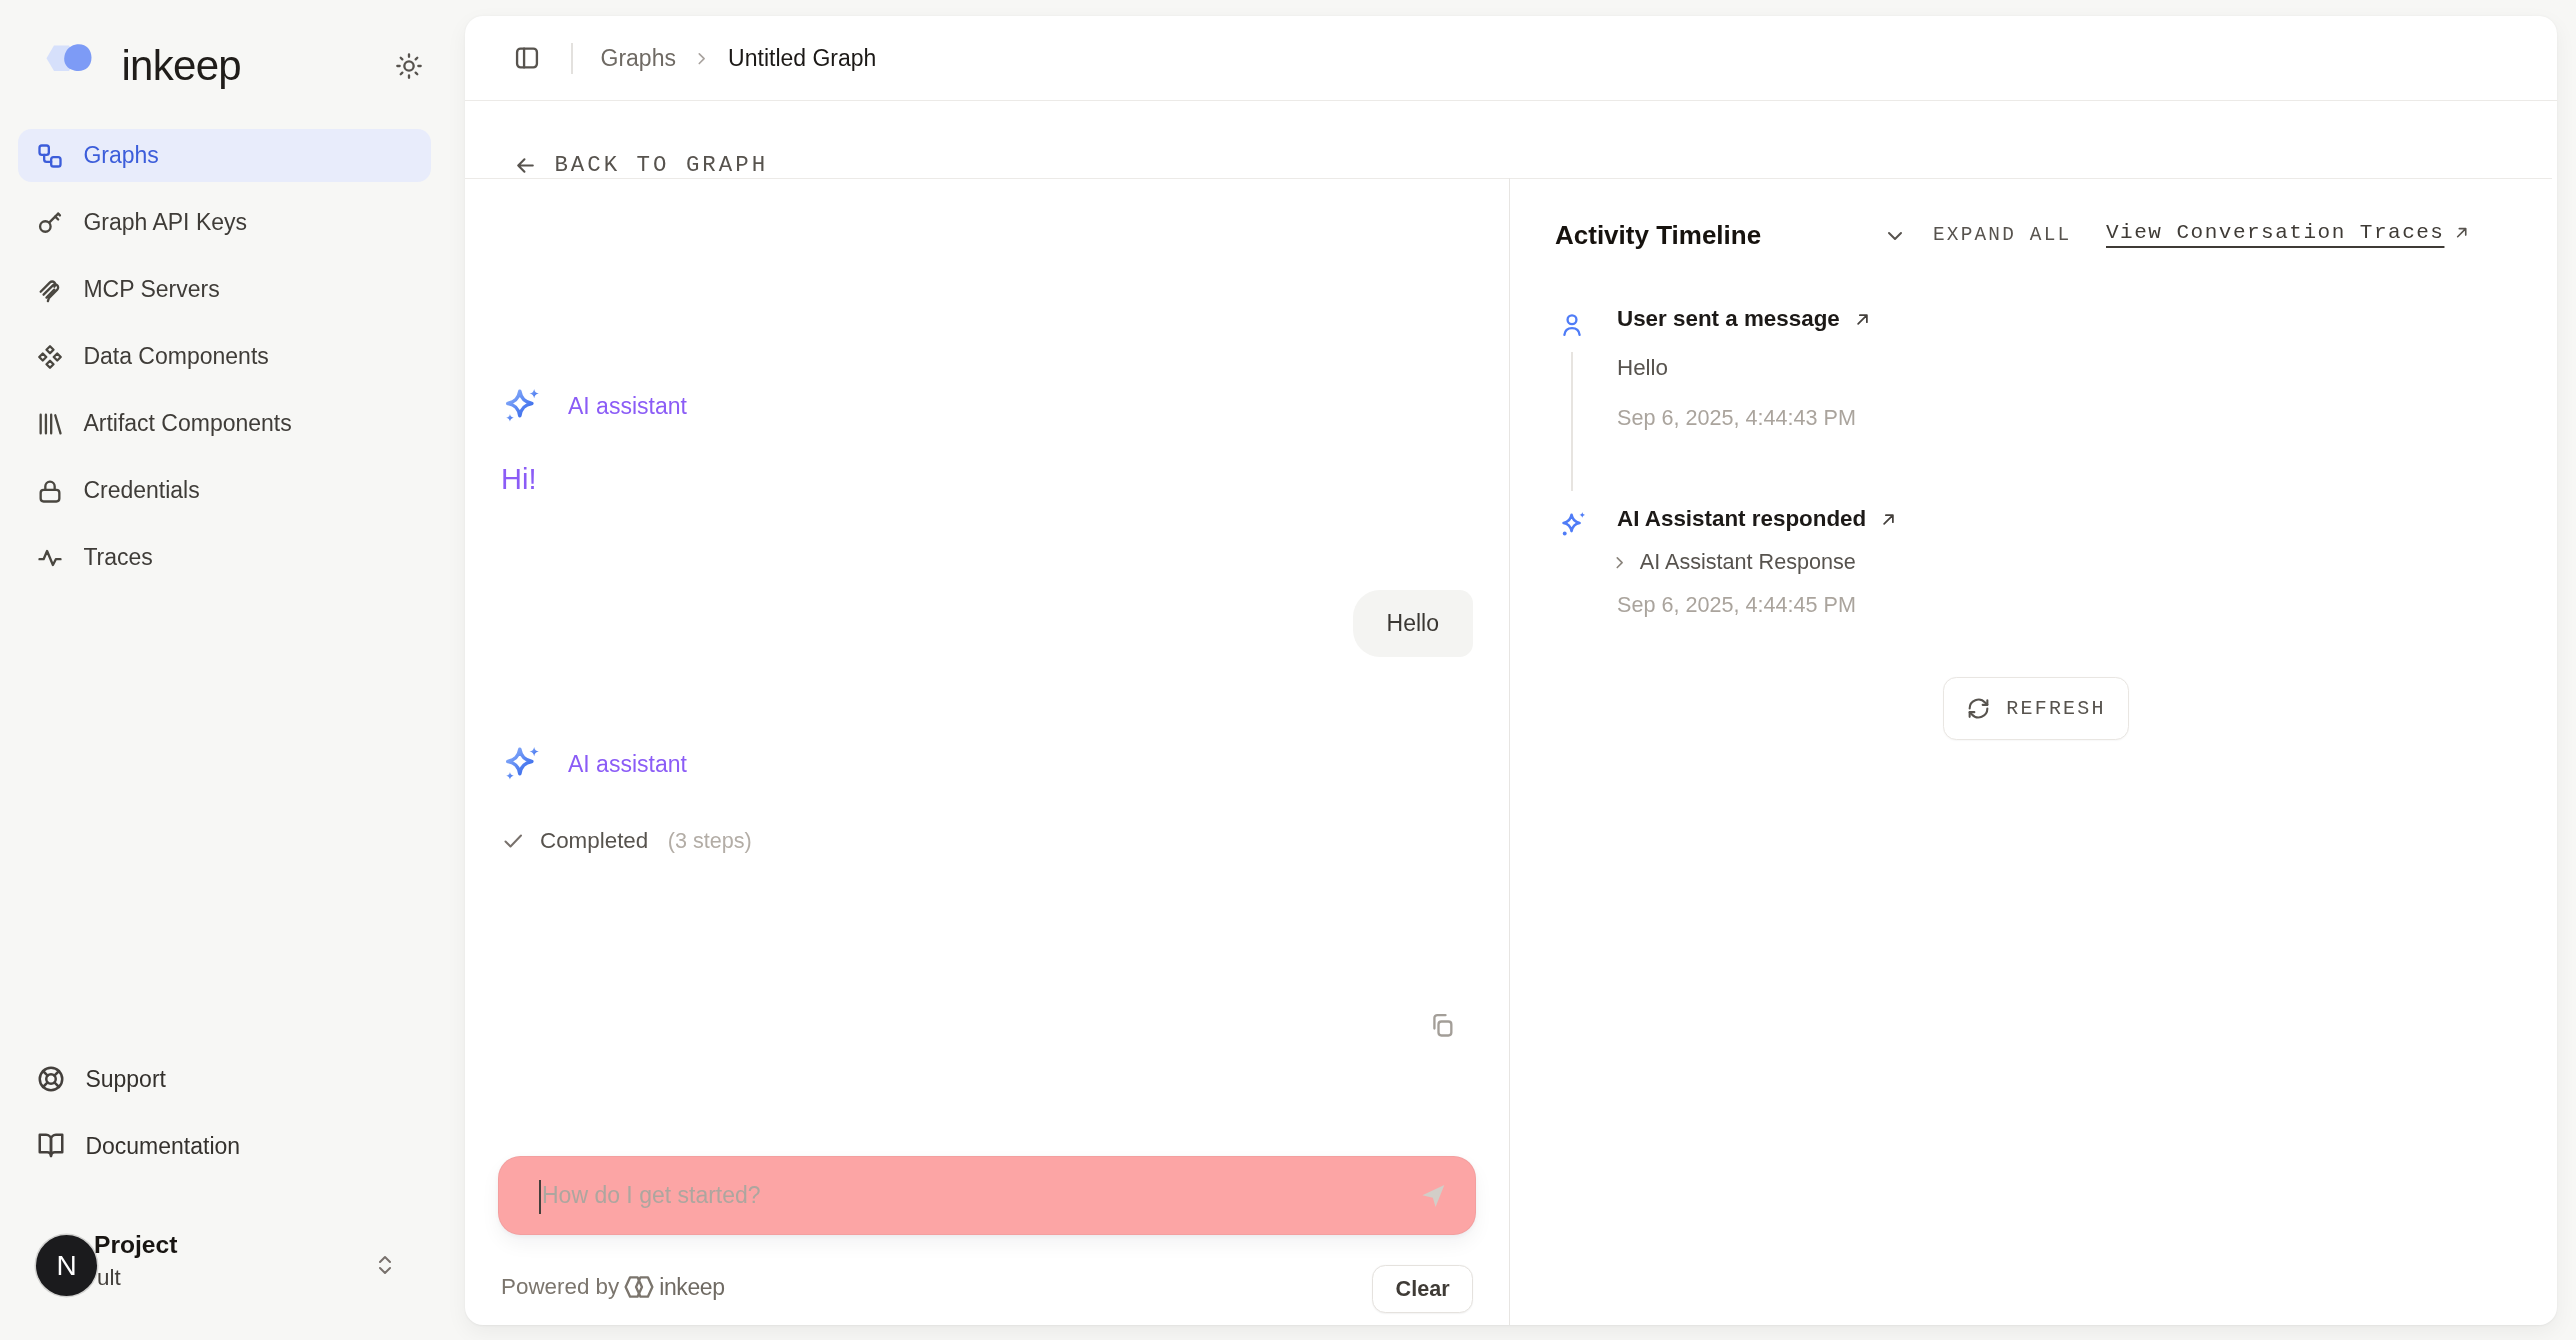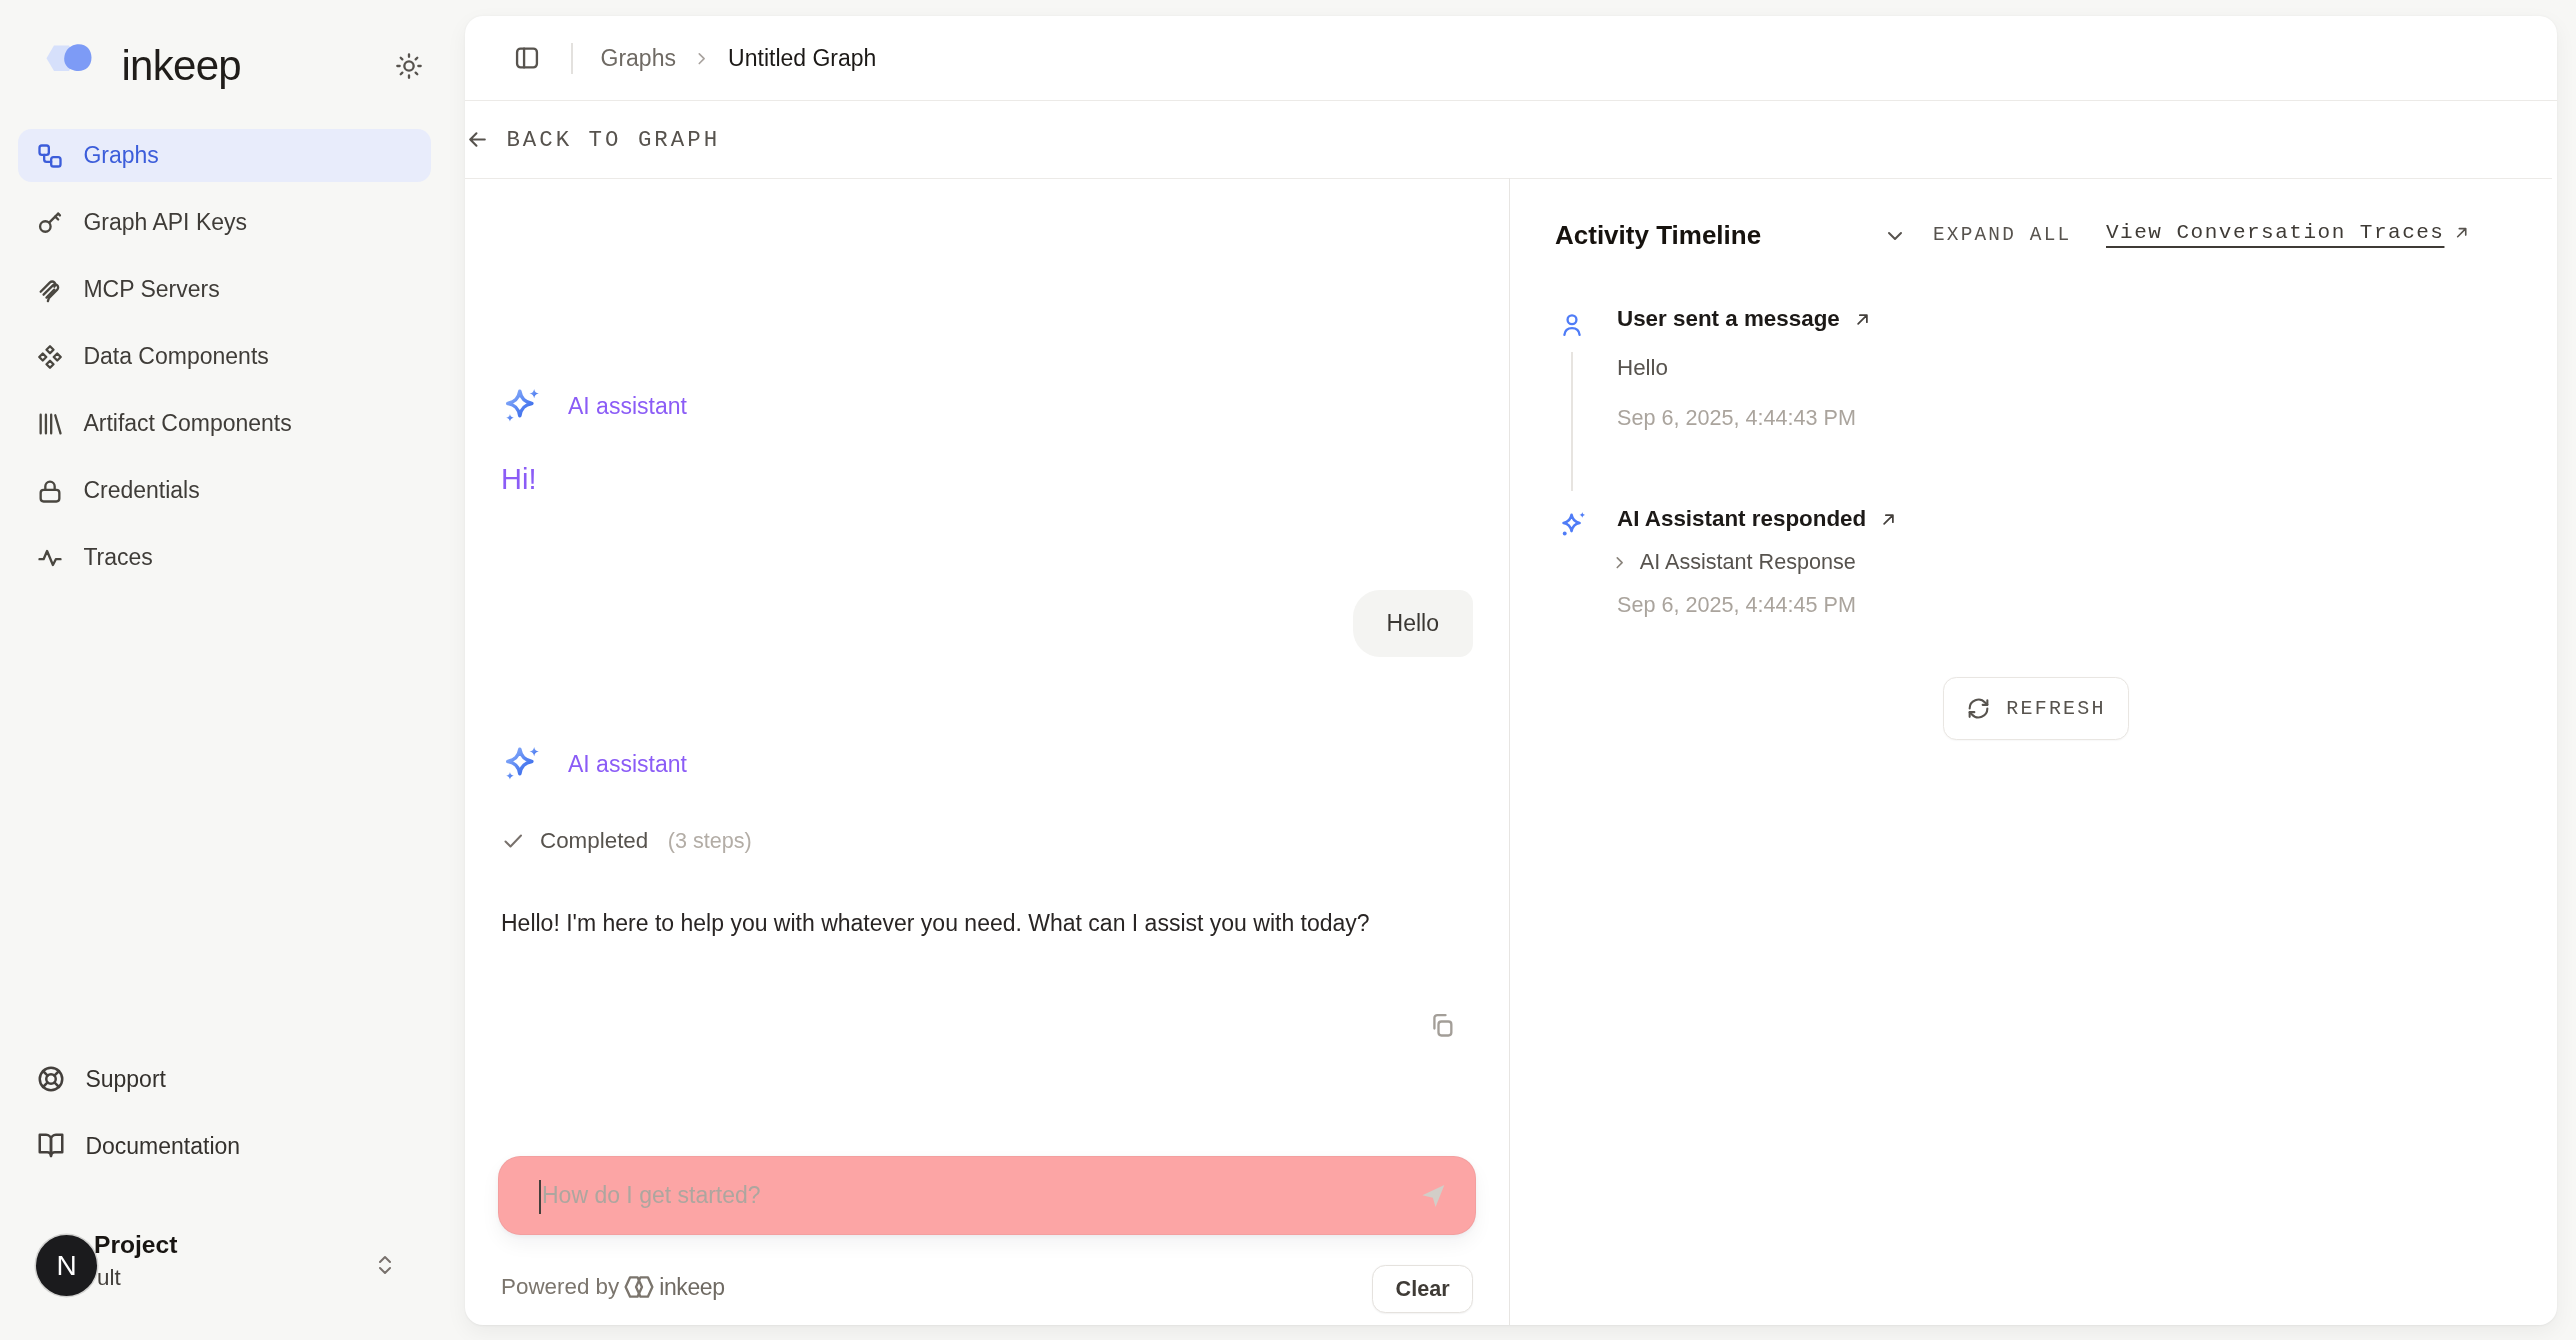--- a/index.html
+++ b/index.html
@@ -45,21 +45,21 @@
   .card-header { position:absolute; left:0; top:0; right:0; height:85px; border-bottom:1.5px solid #eceae7;
                  display:flex; align-items:center; padding-left:48px; }
   .panel-toggle { background:none; border:none; color:#57534e; display:flex; cursor:pointer; }
   .hdr-divider { width:1.5px; height:31px; background:#e3e1de; margin:0 28px 0 30px; }
   .crumb { display:flex; align-items:center; gap:16.4px; font-size:23px; }
   .crumb-parent { color:#6f6a64; cursor:pointer; }
   .crumb-sep { color:#a8a29e; display:flex; }
   .crumb-current { color:#1c1917; }
 
   .back-row { position:absolute; left:0; top:85px; right:5px; height:78px; border-bottom:1.5px solid #eceae7;
-              display:flex; align-items:center; }
+              display:flex; align-items:flex-end; padding-left:48px; }
   .back-link { display:flex; align-items:center; gap:16.4px; color:#57534e; font-size:22.4px;
                letter-spacing:3px; background:none; border:none; cursor:pointer; }
 
   .content { position:absolute; left:0; top:162px; right:0; bottom:0; display:flex; }
   .chat-col { position:relative; width:1045px; border-right:1.5px solid #e7e5e2; overflow:hidden;
               border-bottom-left-radius:18px; }
   .activity-col { position:relative; flex:1; overflow:hidden; border-bottom-right-radius:18px; }
 
   
   .msg-head { position:absolute; left:36px; display:flex; align-items:center; gap:24px; height:43px; }
@@ -320,21 +320,20 @@
         <div class="status-row">
           <span class="status-check">
             <svg width="24" height="24" viewBox="0 0 24 24" fill="none" stroke="currentColor" stroke-width="2" stroke-linecap="round" stroke-linejoin="round">
                 <path d="m4.5 12.5 5 5L20 6.5"></path>
               </svg>
           </span>
           <span class="status-label">Completed</span>
           <span class="status-steps">(3 steps)</span>
         </div>
 
-        <div class="answer">Hello! I'm here to help you with whatever you need. What can I assist you with today?</div>
 
         <button class="copy-btn">
           <span>
             <svg width="28" height="28" viewBox="0 0 24 24" fill="none" stroke="currentColor" stroke-width="2" stroke-linecap="round" stroke-linejoin="round">
               <rect x="9" y="9" width="11" height="12" rx="2.5"></rect>
                 <path d="M5.5 15V6a2.5 2.5 0 0 1 2.5-2.5h7"></path>
             </svg>
           </span>
         </button>
 

